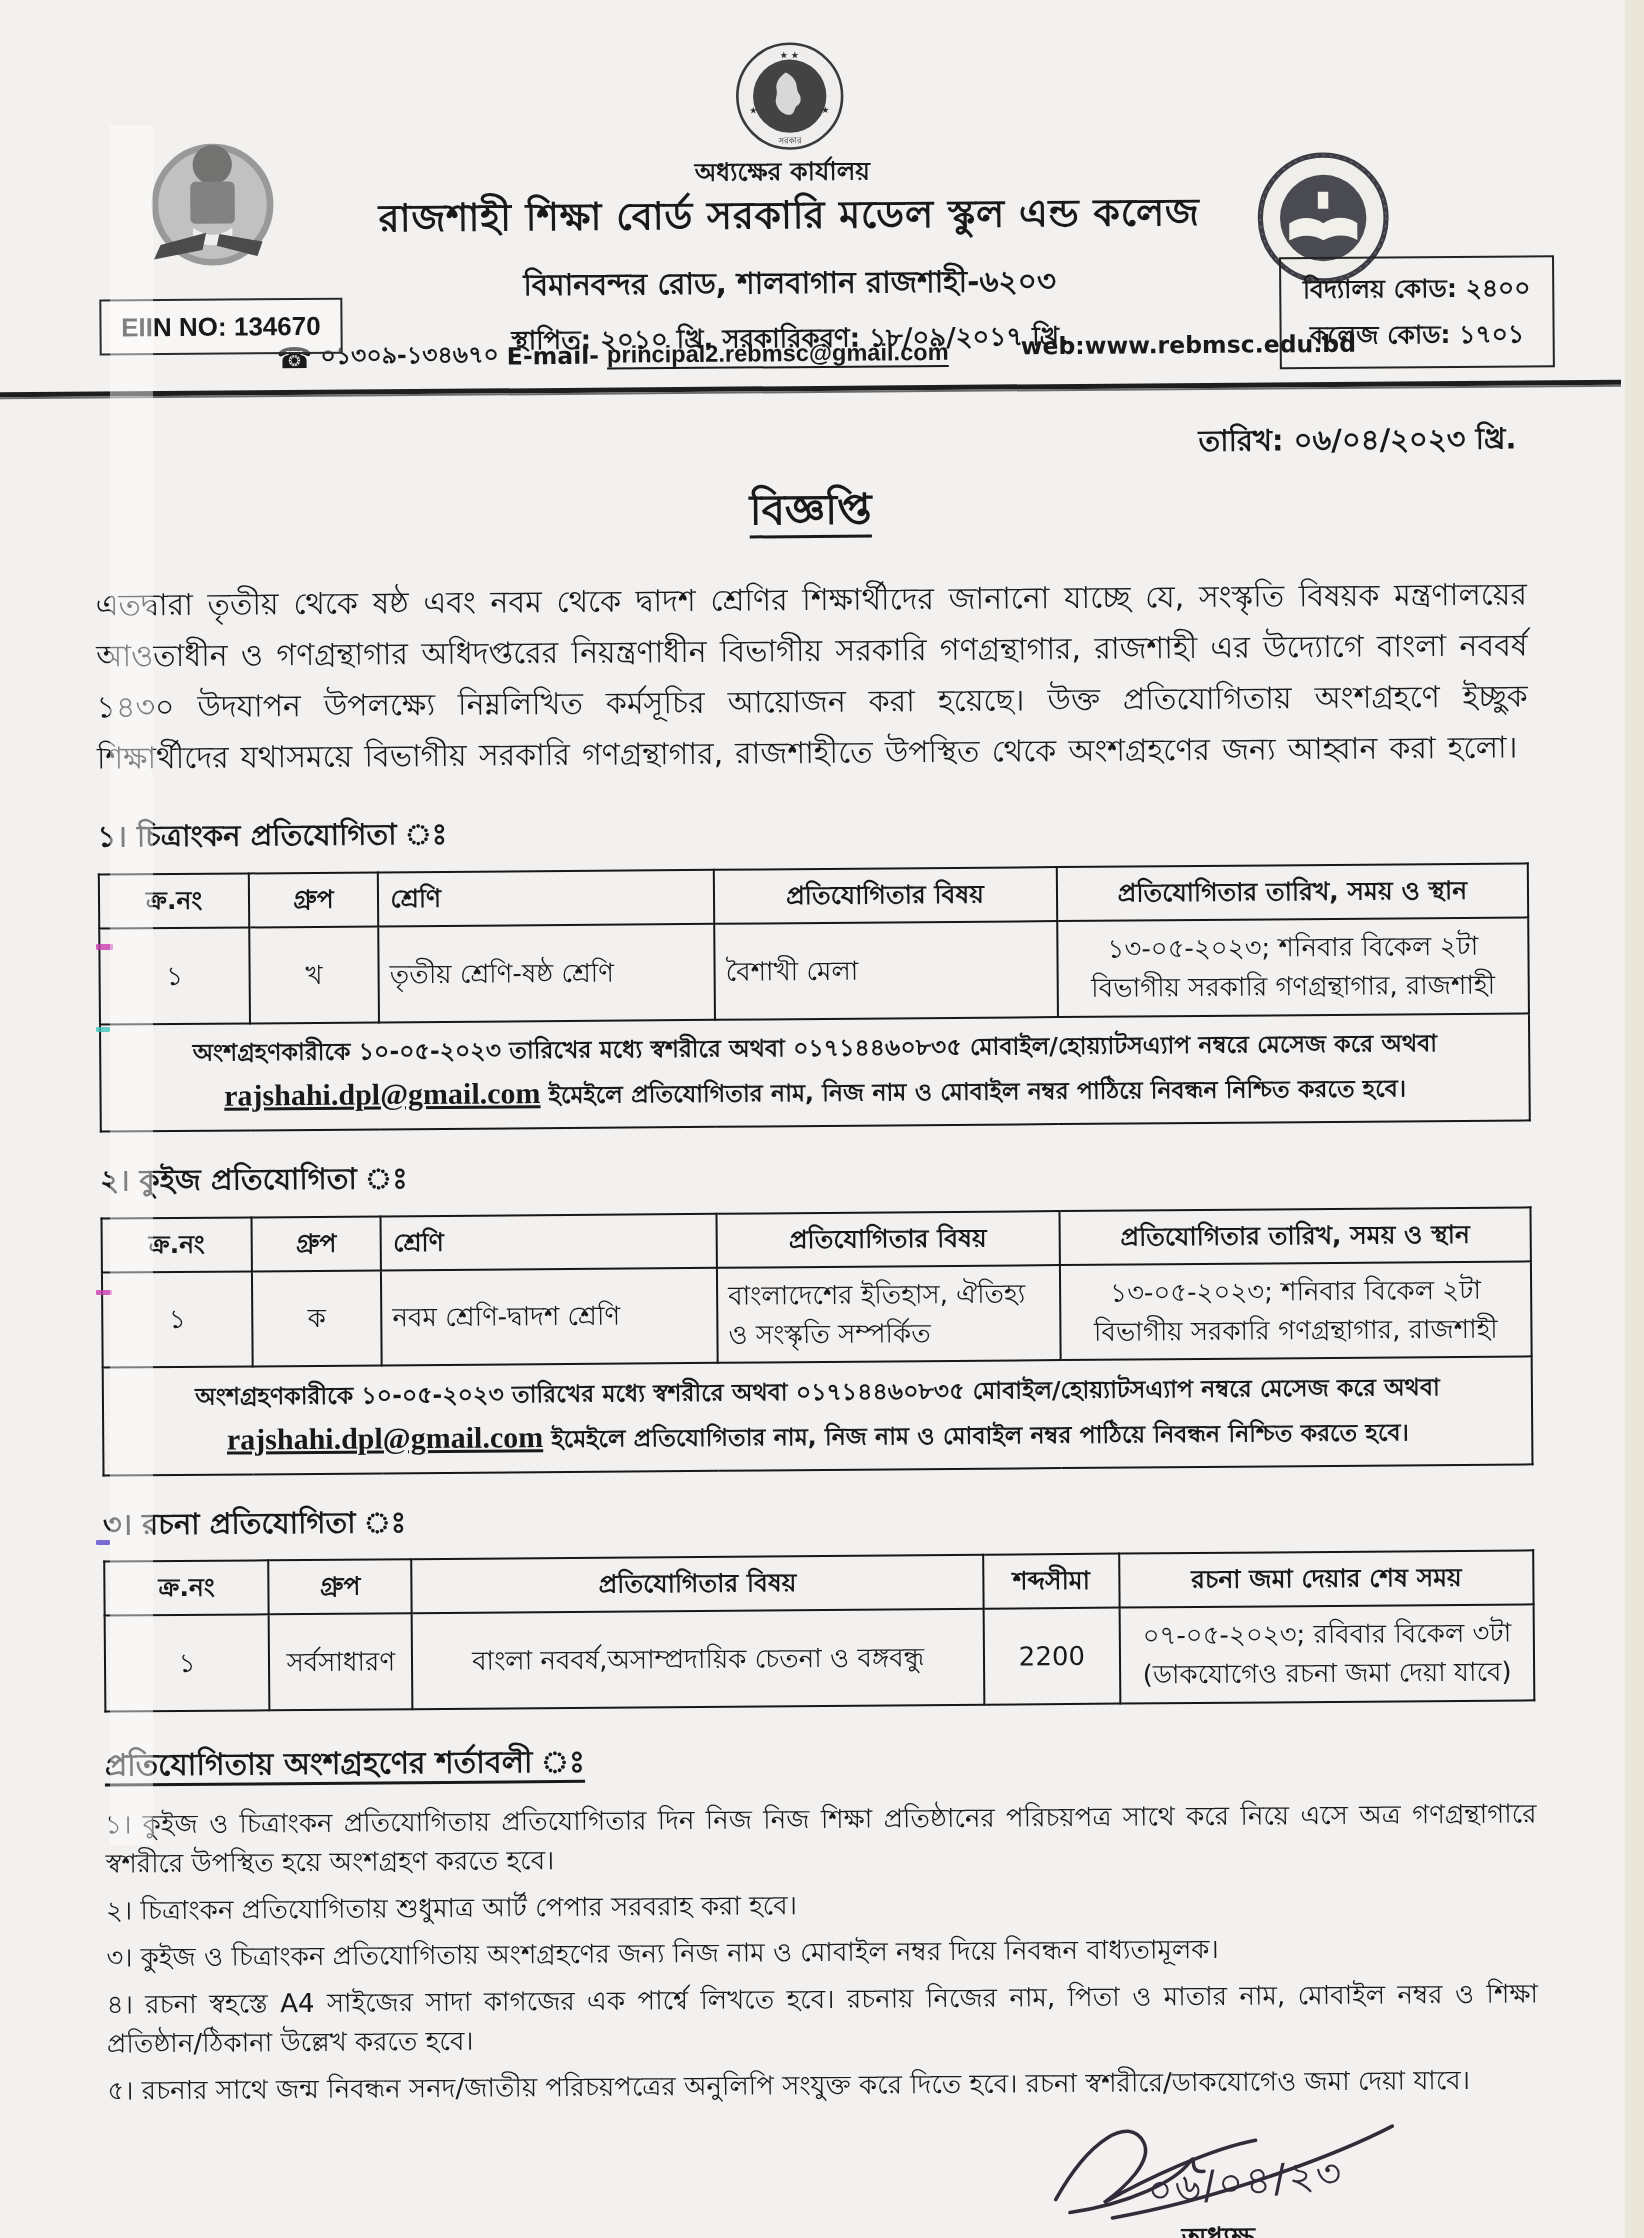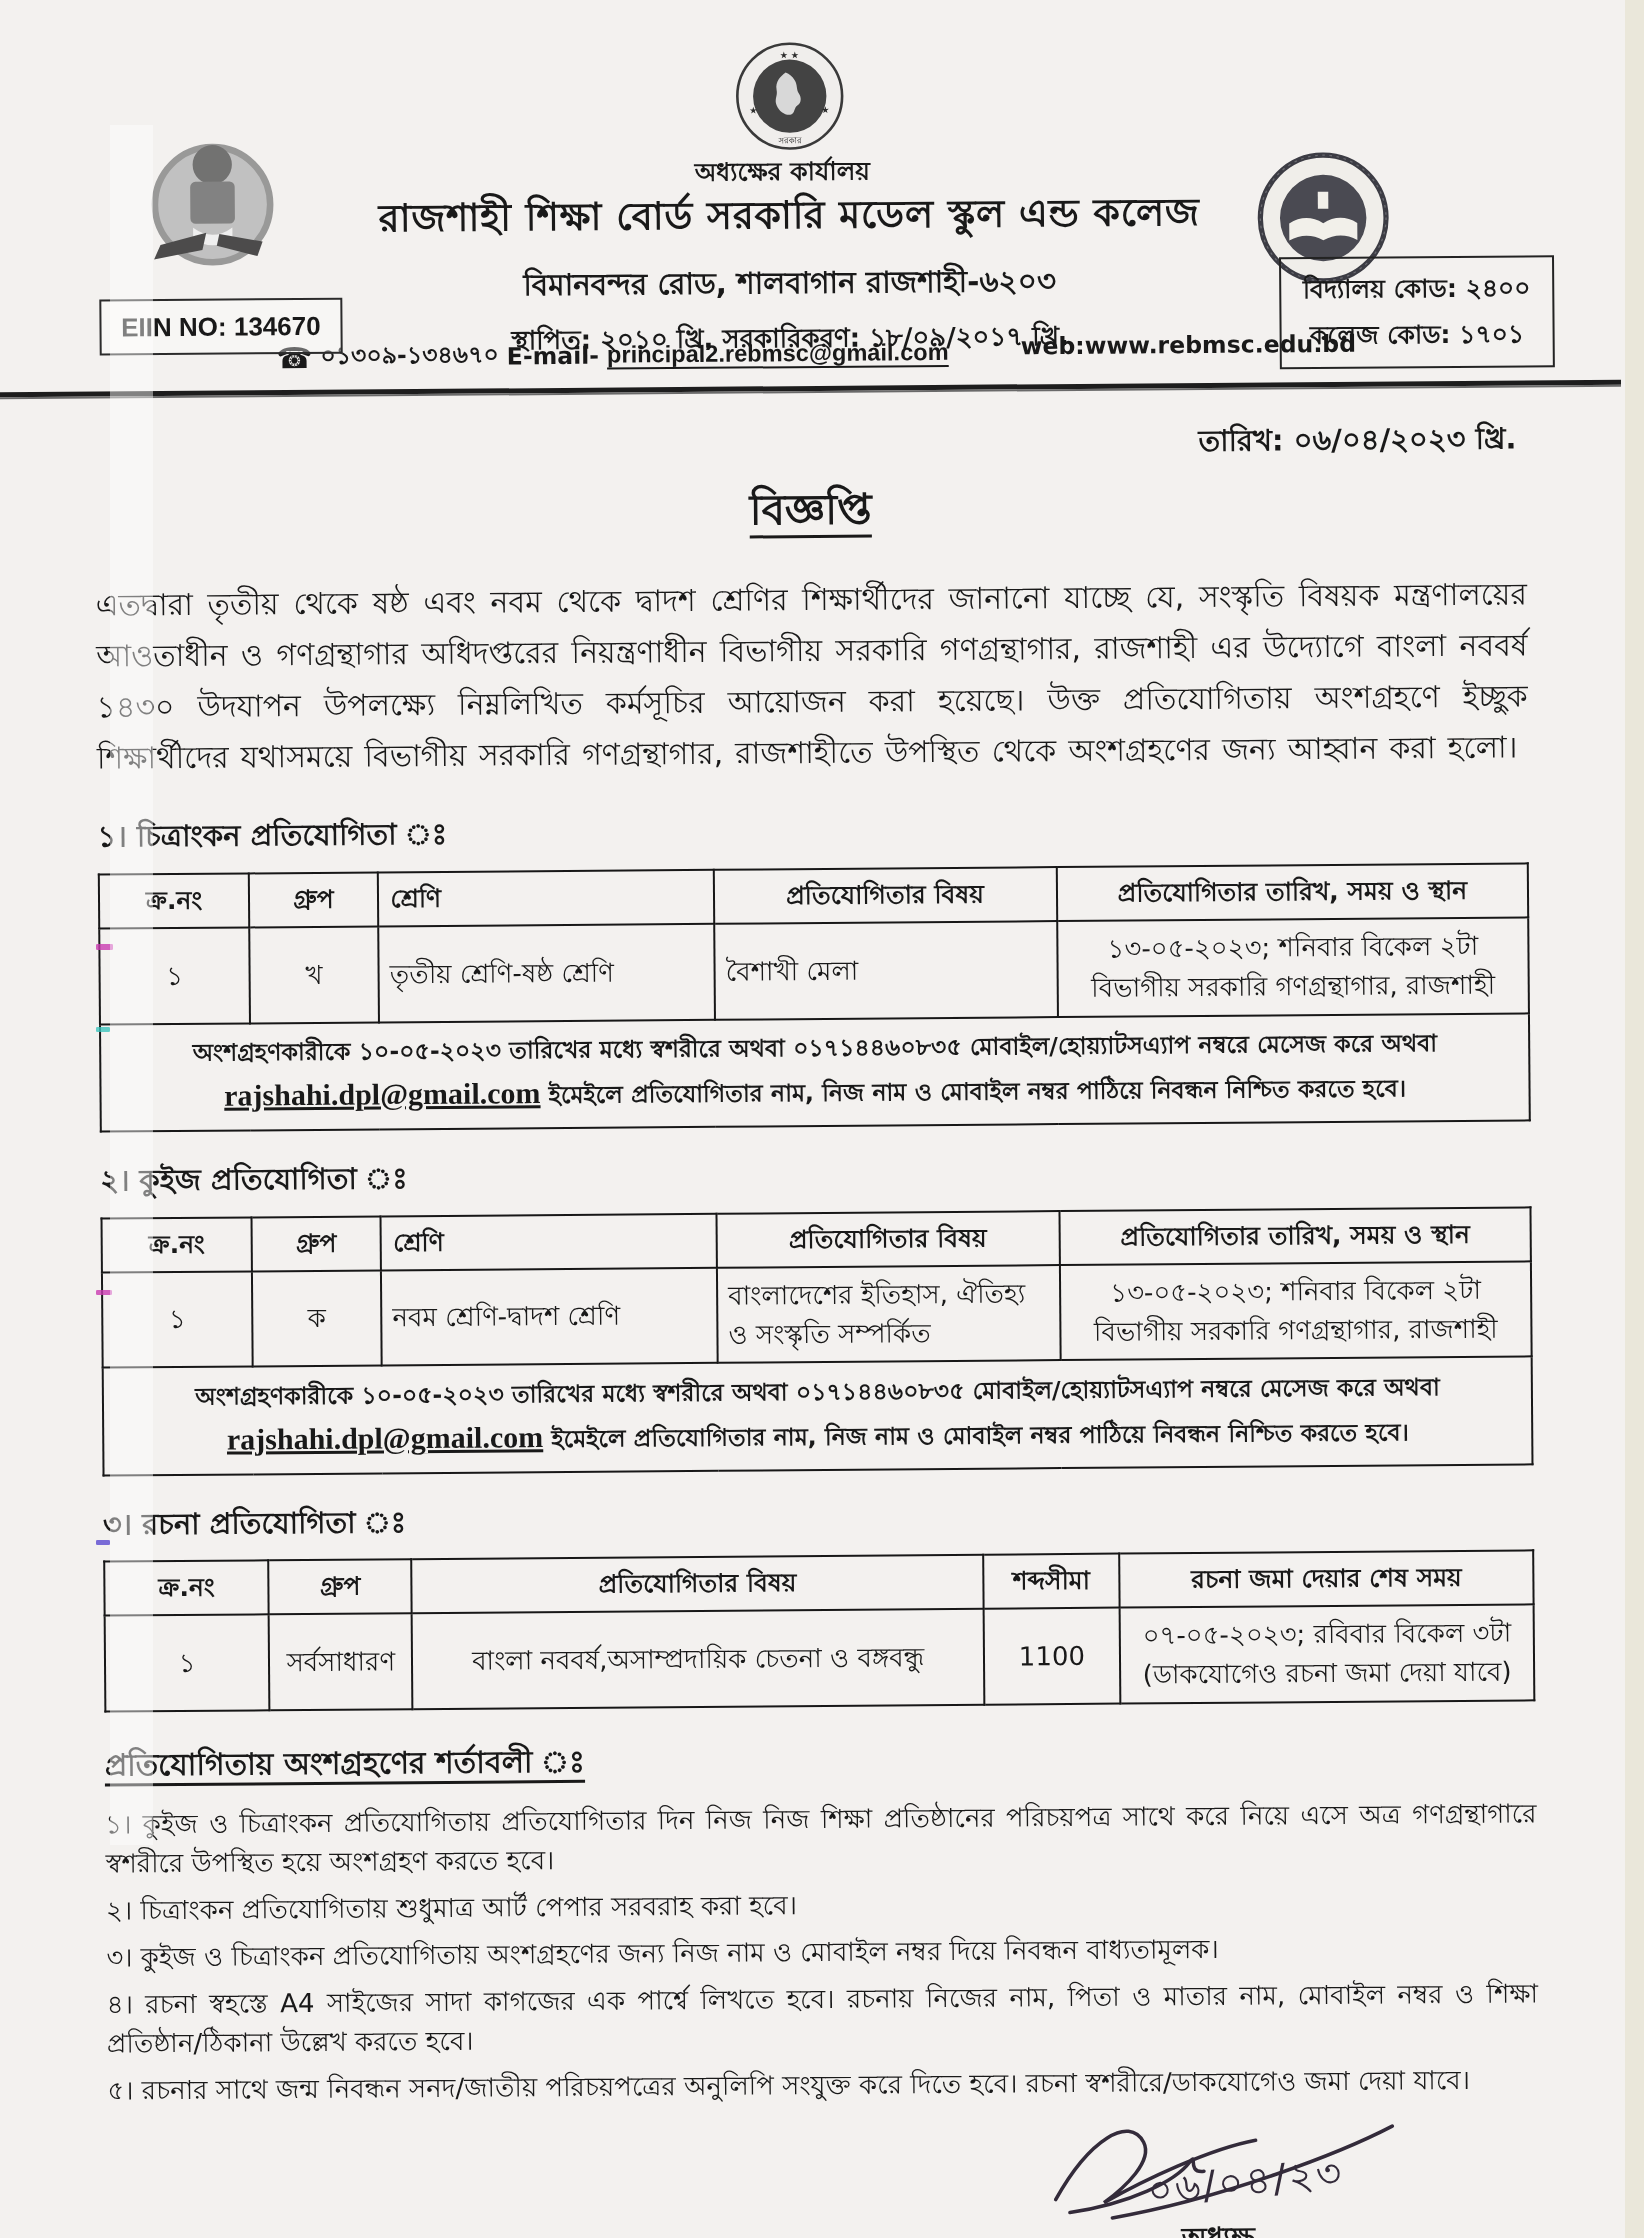--- a/index.html
+++ b/index.html
@@ -209,21 +209,21 @@
           <th>ক্র.নং</th>
           <th>গ্রুপ</th>
           <th>প্রতিযোগিতার বিষয়</th>
           <th>শব্দসীমা</th>
           <th>রচনা জমা দেয়ার শেষ সময়</th>
         </tr>
         <tr>
           <td class="center">১</td>
           <td class="center">সর্বসাধারণ</td>
           <td class="center">বাংলা নববর্ষ,অসাম্প্রদায়িক চেতনা ও বঙ্গবন্ধু</td>
-          <td class="center">1100</td>
+          <td class="center">2200</td>
           <td class="center">০৭-০৫-২০২৩; রবিবার বিকেল ৩টা (ডাকযোগেও রচনা জমা দেয়া যাবে)</td>
         </tr>
       </tbody>
         </table>
 
       <div>
         <span class="terms-heading">প্রতিযোগিতায় অংশগ্রহণের শর্তাবলী ঃ</span>
       </div>
       <p class="term">১। কুইজ ও চিত্রাংকন প্রতিযোগিতায় প্রতিযোগিতার দিন নিজ নিজ শিক্ষা প্রতিষ্ঠানের পরিচয়পত্র সাথে করে নিয়ে এসে অত্র গণগ্রন্থাগারে স্বশরীরে উপস্থিত হয়ে অংশগ্রহণ করতে হবে।</p>
       <p class="term">২। চিত্রাংকন প্রতিযোগিতায় শুধুমাত্র আর্ট পেপার সরবরাহ করা হবে।</p>

